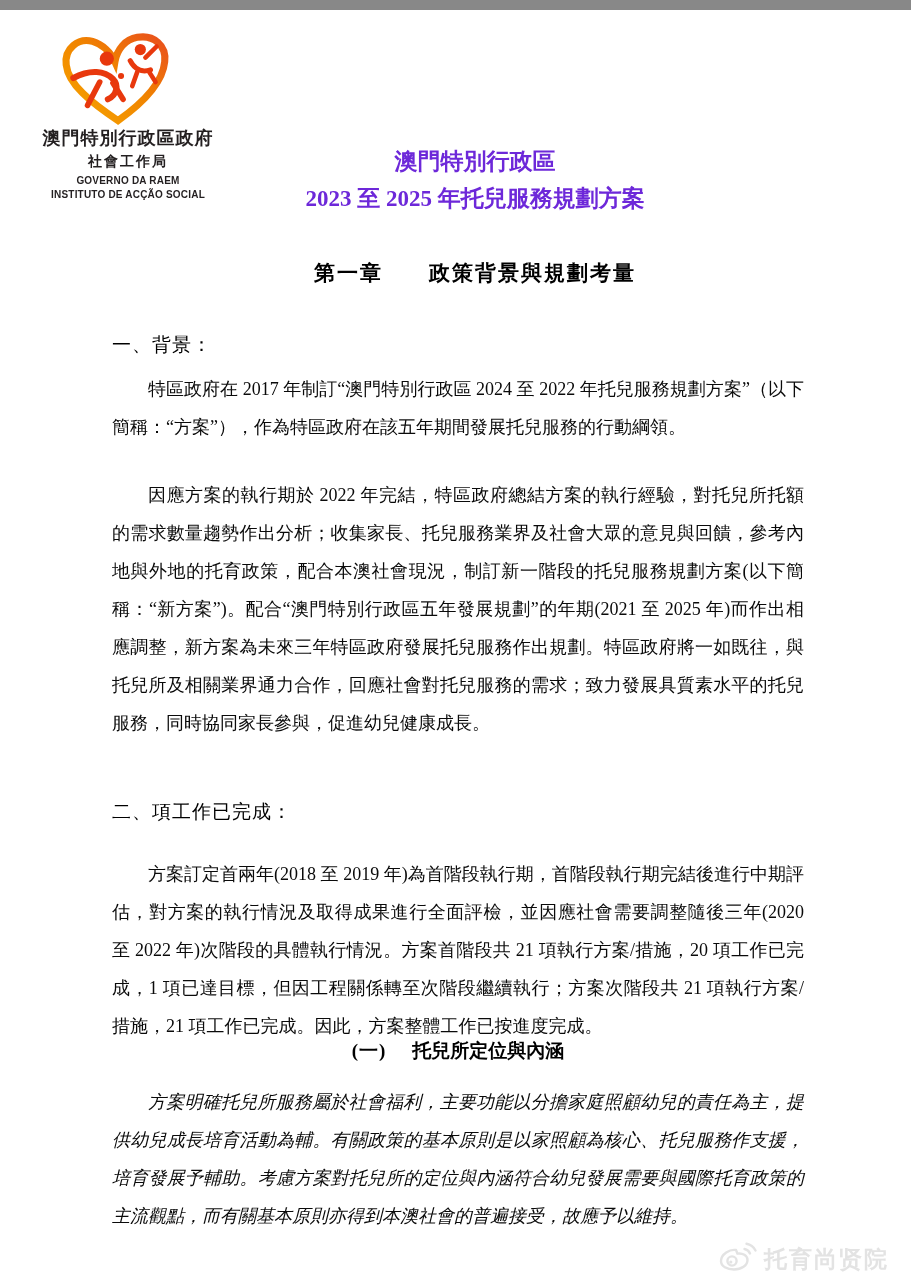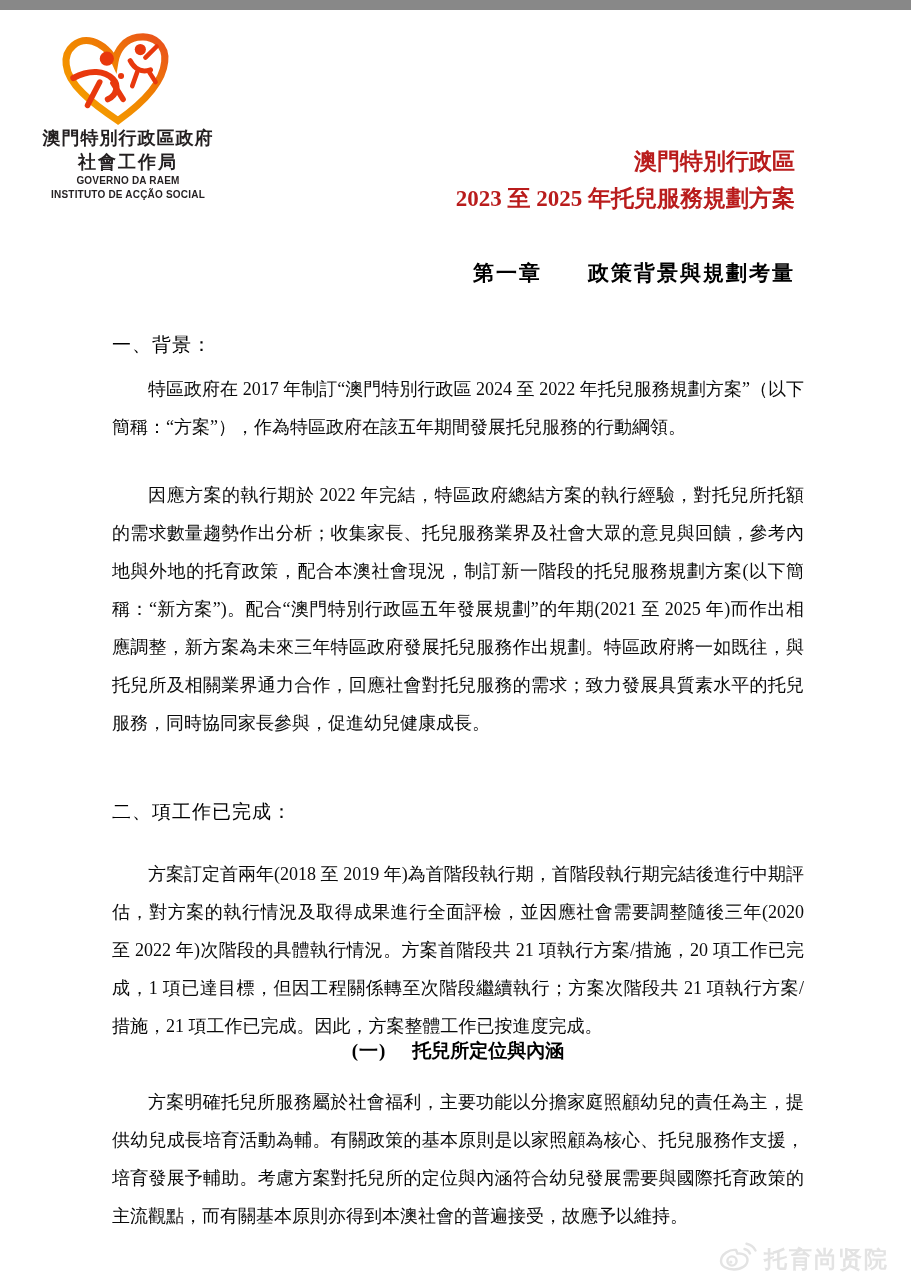--- a/index.html
+++ b/index.html
@@ -14,31 +14,31 @@
   }
   
   .logo-wrap{position:absolute;left:52px;top:20px;width:132px;height:98px;}
   .org-block{
     position:absolute;left:20px;top:116px;width:216px;
     text-align:center;
     font-family:"Liberation Sans","DejaVu Sans",sans-serif;
     color:#231f20;
   }
   .org-zh1{font-size:18px;font-weight:bold;letter-spacing:1px;line-height:24px;}
-  .org-zh2{font-size:18px;font-weight:bold;letter-spacing:2px;line-height:24px;}
+  .org-zh2{font-size:14px;font-weight:bold;letter-spacing:2px;line-height:24px;font-family:Liberation Mono, monospace;}
   .org-pt{font-size:10px;font-weight:bold;line-height:13.5px;letter-spacing:.2px;}
   
   .title-block{
     position:absolute;left:155px;top:133px;width:640px;
-    text-align:right;font-weight:bold;
-    font-size:23px;line-height:37px;color:#b91c1c;
+    text-align:center;font-weight:bold;
+    font-size:23px;line-height:37px;color:#6d28d9;
   }
   .chapter-heading{
     position:absolute;left:155px;top:249px;width:640px;
-    text-align:right;font-weight:bold;
+    text-align:center;font-weight:bold;
     font-size:21px;letter-spacing:2px;color:#000;
   }
   
   .col{position:absolute;left:112px;width:692px;}
   .sec-heading{
     font-size:19px;font-weight:normal;letter-spacing:1px;color:#000;
   }
   .body-p{
     font-size:18px;line-height:38px;
     text-align:justify;text-justify:inter-ideograph;
@@ -100,21 +100,21 @@
   <div class="col sec-heading" style="top:322px;">一、背景：</div>
   <div class="col body-p" style="top:360px;">特區政府在 2017 年制訂“澳門特別行政區 2024 至 2022 年托兒服務規劃方案”（以下簡稱：“方案”），作為特區政府在該五年期間發展托兒服務的行動綱領。</div>
   <div class="col body-p" style="top:466px;">因應方案的執行期於 2022 年完結，特區政府總結方案的執行經驗，對托兒所托額的需求數量趨勢作出分析；收集家長、托兒服務業界及社會大眾的意見與回饋，參考內地與外地的托育政策，配合本澳社會現況，制訂新一階段的托兒服務規劃方案(以下簡稱：“新方案”)。配合“澳門特別行政區五年發展規劃”的年期(2021 至 2025 年)而作出相應調整，新方案為未來三年特區政府發展托兒服務作出規劃。特區政府將一如既往，與托兒所及相關業界通力合作，回應社會對托兒服務的需求；致力發展具質素水平的托兒服務，同時協同家長參與，促進幼兒健康成長。</div>
 
   <div class="col sec-heading" style="top:789px;">二、項工作已完成：</div>
   <div class="col body-p" style="top:845px;">方案訂定首兩年(2018 至 2019 年)為首階段執行期，首階段執行期完結後進行中期評估，對方案的執行情況及取得成果進行全面評檢，並因應社會需要調整隨後三年(2020 至 2022 年)次階段的具體執行情況。方案首階段共 21 項執行方案/措施，20 項工作已完成，1 項已達目標，但因工程關係轉至次階段繼續執行；方案次階段共 21 項執行方案/措施，21 項工作已完成。因此，方案整體工作已按進度完成。</div>
 
   <div class="col sub-heading" style="top:1028px;">
     <span class="sub-num">(一)</span><span>托兒所定位與內涵</span>
   </div>
-  <div class="col body-p" style="top:1073px;">方案明確托兒所服務屬於社會福利，主要功能以分擔家庭照顧幼兒的責任為主，提供幼兒成長培育活動為輔。有關政策的基本原則是以家照顧為核心、托兒服務作支援，培育發展予輔助。考慮方案對托兒所的定位與內涵符合幼兒發展需要與國際托育政策的主流觀點，而有關基本原則亦得到本澳社會的普遍接受，故應予以維持。</div>
+  <div class="col body-p" style="top:1073px;font-style:italic;">方案明確托兒所服務屬於社會福利，主要功能以分擔家庭照顧幼兒的責任為主，提供幼兒成長培育活動為輔。有關政策的基本原則是以家照顧為核心、托兒服務作支援，培育發展予輔助。考慮方案對托兒所的定位與內涵符合幼兒發展需要與國際托育政策的主流觀點，而有關基本原則亦得到本澳社會的普遍接受，故應予以維持。</div>
 
   <div class="watermark">
     <span>
       <svg viewBox="0 0 40 30" width="40" height="30" aria-hidden="true">
         <g stroke="#e3e3e3" fill="none" stroke-width="2.4" stroke-linecap="round">
           <path d="M18,9 C12,8 3,13 3,20 C3,25.5 9,28.5 16,28.5 C23.5,28.5 29.5,24.5 29.5,19 C29.5,14.5 24.5,11.8 19.5,12.6 C18.8,11.2 18.5,10 18,9 Z"></path>
           <circle cx="14" cy="20" r="4.6"></circle>
           <path d="M26.5,8 A7.5,7.5 0 0 1 32,12.5"></path>
           <path d="M28.5,2.8 A13,13 0 0 1 37.5,9.5"></path>
         </g>

